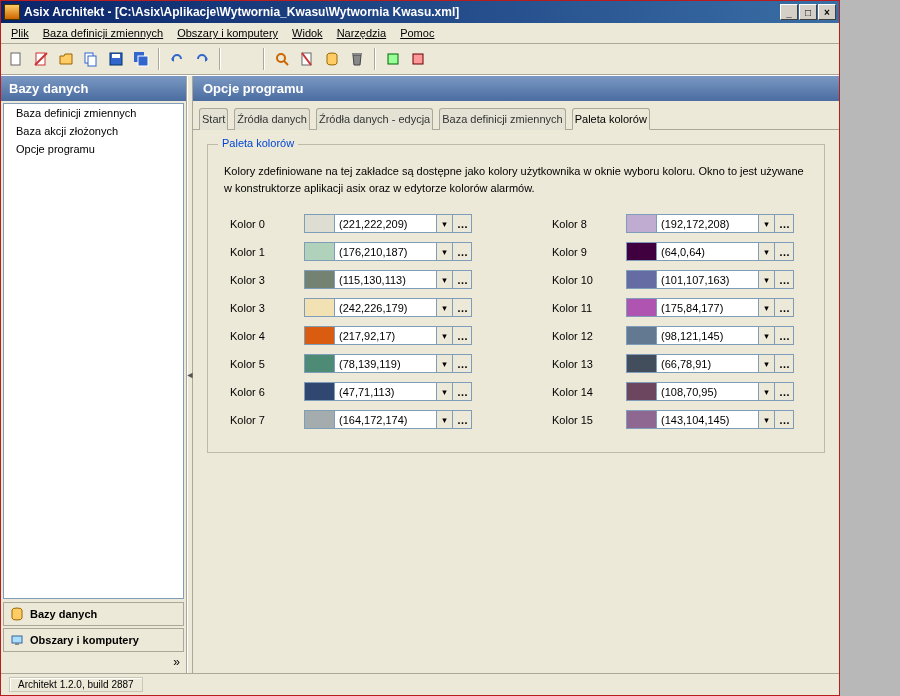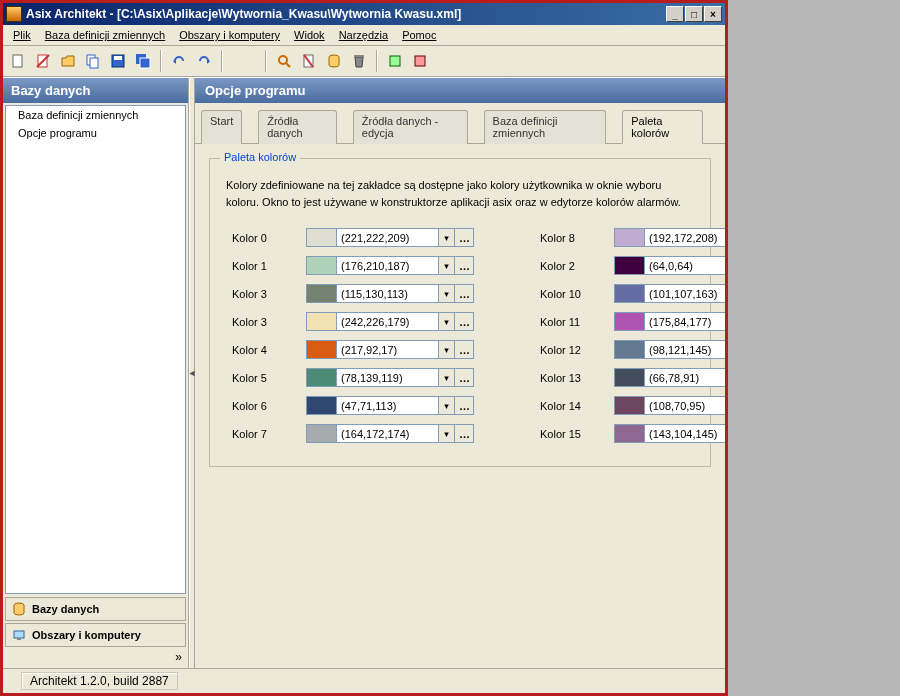--- a/index.html
+++ b/index.html
@@ -5,24 +5,24 @@
 * { box-sizing: border-box; margin: 0; padding: 0; }
 body {
   font-family: Tahoma, Arial, sans-serif;
   font-size: 11px;
   background: #b8b8b8;
   width: 900px;
   height: 696px;
   overflow: hidden;
 }
 .window {
-  width: 728px;
+  width: 840px;
   height: 696px;
   background: #fdba74;
-  border: 3px solid #b91c1c;
+  border: 1px solid #b91c1c;
   display: flex;
   flex-direction: column;
 }
 .titlebar {
   background: linear-gradient(to right, #0a246a, #3a6ea5);
   color: #fff;
   height: 22px;
   display: flex;
   align-items: center;
   padding: 0 3px;
@@ -149,24 +149,24 @@
   font-size:13px;
   padding:5px 10px;
 }
 .tabbar {
   display:flex;
   padding:6px 6px 0 6px;
   border-bottom:1px solid #aca899;
   background:#ece9d8;
 }
 .tabbar .tab {
-  padding:4px 8px;
+  padding:4px 2px;
   border:1px solid #aca899;
   border-bottom:none;
-  margin-right:16px;
+  margin-right:6px;
   background:#ece9d8;
   cursor:pointer;
   position:relative;
   top:1px;
   border-radius:3px 3px 0 0;
 }
 .tabbar .tab.active {
   background:#ece9d8;
   border-bottom:1px solid #ece9d8;
   top:1px;
@@ -244,23 +244,23 @@
 .load-btn {
   padding:5px 20px;
   border:1px solid #555;
   background:#ece9d8;
   cursor:pointer;
   box-shadow: inset 1px 1px #fff, inset -1px -1px #aca899;
 }
 .statusbar {
   border-top:1px solid #aca899;
   background:#ece9d8;
-  padding:3px 18px;
-  display:flex;
-  font-size:12px;
+  padding:3px 8px;
+  display:flex;
+  font-size:10px;
 }
 .statusbar .sb-cell { border:1px solid #cac7b6; padding:1px 8px; box-shadow: inset 1px 1px #fff;}
 svg { display:block; }
 </style>
 </head>
 <body>
 
 <div class="window">
 
   <div class="titlebar">
@@ -368,20 +368,21 @@
           <rect x="3" y="3" width="10" height="10" fill="#f99" stroke="#600"></rect>
         </svg>
       </div>
   </div>
 
   <div class="content-area">
     <div class="sidebar">
       <div class="sidebar-header">Bazy danych</div>
       <div class="sidebar-list">
         <div class="sl-item">Baza definicji zmiennych</div>
+        <div class="sl-item">Baza akcji złożonych</div>
         <div class="sl-item">Opcje programu</div>
       </div>
       <div class="sidebar-bottom-btn">
         <span class="ic">
             <svg width="14" height="14">
               <ellipse cx="7" cy="3" rx="5" ry="2" fill="#fc6" stroke="#960"></ellipse>
               <path d="M2 3v8a5 2 0 0010 0V3" fill="#fc6" stroke="#960"></path>
             </svg>
           </span>
         <span>Bazy danych</span>
@@ -494,21 +495,21 @@
                 <div class="color-row">
                   <div class="clabel">Kolor 8</div>
                   <div class="color-combo">
                     <div class="swatch" style="background:#c0acd0"></div>
                     <div class="value">(192,172,208)</div>
                     <div class="dd"></div>
                     <div class="more">…</div>
                   </div>
                 </div>
                 <div class="color-row">
-                  <div class="clabel">Kolor 2</div>
+                  <div class="clabel">Kolor 9</div>
                   <div class="color-combo">
                     <div class="swatch" style="background:#400040"></div>
                     <div class="value">(64,0,64)</div>
                     <div class="dd"></div>
                     <div class="more">…</div>
                   </div>
                 </div>
                 <div class="color-row">
                   <div class="clabel">Kolor 10</div>
                   <div class="color-combo">

